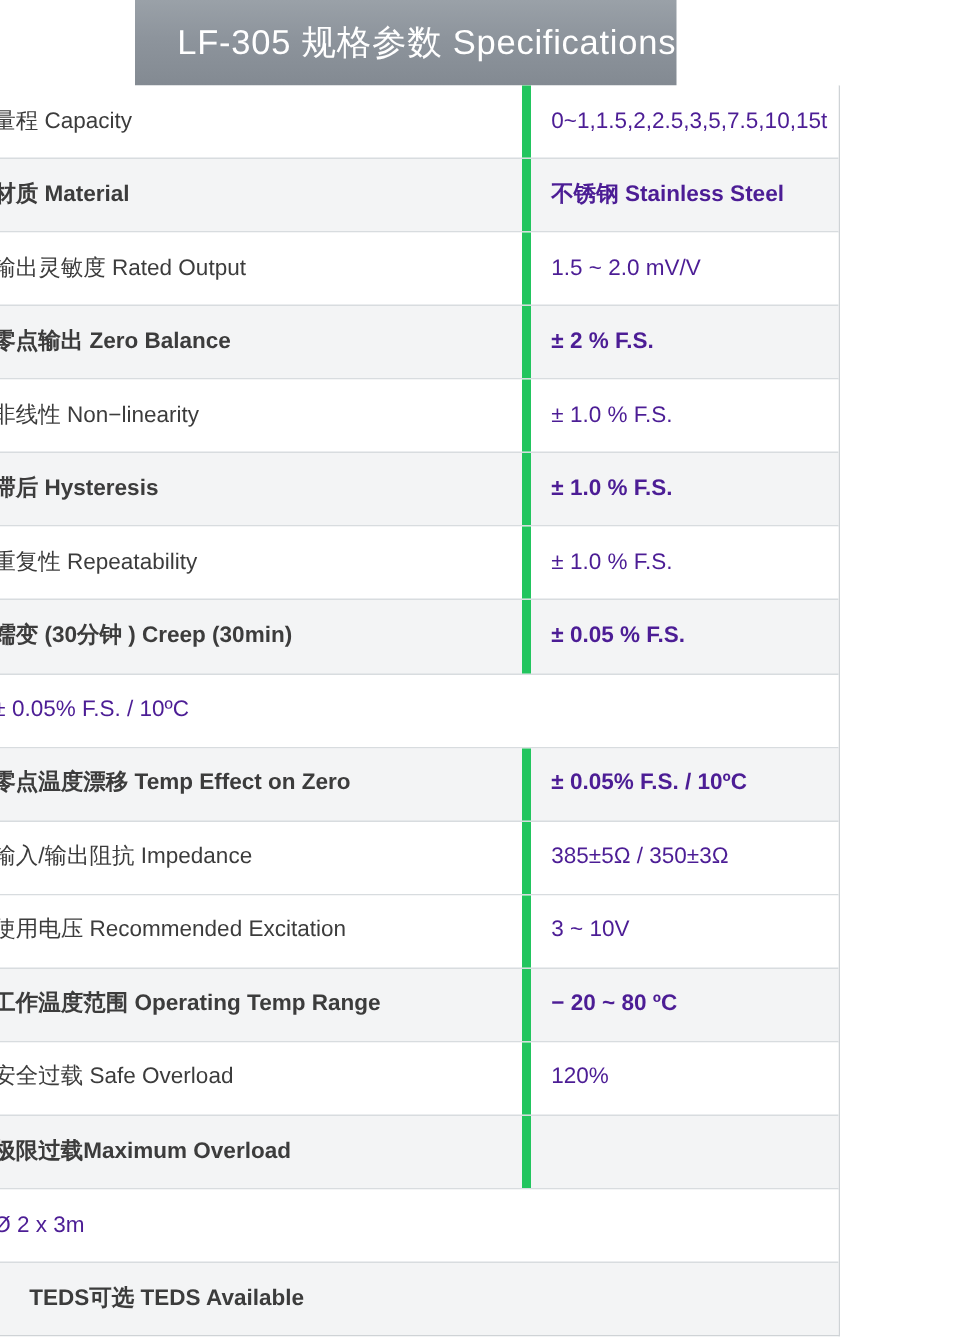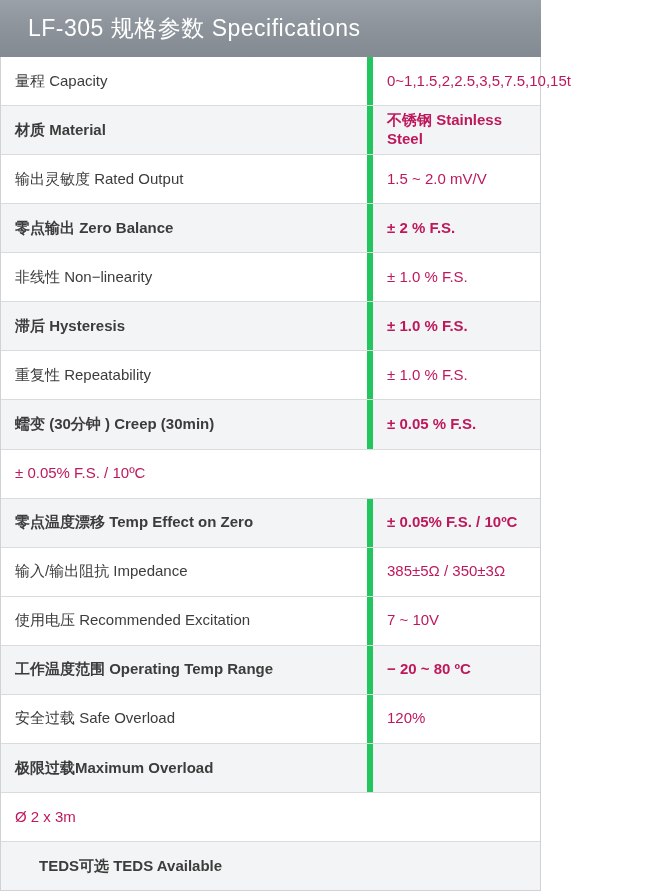--- a/index.html
+++ b/index.html
@@ -14,20 +14,21 @@
     color: #3a3a3a;
     overflow: hidden;
   }
 
   .spec-card {
     width: 541px;
     height: 891px;
     box-sizing: border-box;
     display: flex;
     flex-direction: column;
+    align-items: center;
   }
 
   
   .spec-header {
     height: 57px;
     flex: 0 0 57px;
     background: linear-gradient(to bottom, #9aa1a8 0%, #8d949c 45%, #838a92 100%);
     display: flex;
     align-items: center;
     padding-left: 28px;
@@ -81,21 +82,21 @@
     line-height: 1.25;
   }
   .cell-value {
     flex: 1 1 auto;
     display: flex;
     align-items: center;
     padding-left: 14px;
     padding-right: 8px;
     box-sizing: border-box;
     font-size: 15px;
-    color: #be185d;
+    color: #4c1d95;
     line-height: 1.25;
   }
 
   .spec-row.full .cell-label {
     flex: 1 1 auto;
     border-right: none;
     margin-left: 24px;
   }
 </style>
 </head>
@@ -159,21 +160,21 @@
     </div>
 
     <div class="spec-row">
       <div class="cell-label">输入/输出阻抗 Impedance</div>
       <div class="cell-value">385±5Ω / 350±3Ω</div>
     </div>
 
 
     <div class="spec-row">
       <div class="cell-label">使用电压 Recommended Excitation</div>
-      <div class="cell-value">7 ~ 10V</div>
+      <div class="cell-value">3 ~ 10V</div>
     </div>
 
     <div class="spec-row alt">
       <div class="cell-label">工作温度范围 Operating Temp  Range</div>
       <div class="cell-value">− 20 ~ 80 ºC</div>
     </div>
 
     <div class="spec-row">
       <div class="cell-label">安全过载 Safe Overload</div>
       <div class="cell-value">120%</div>

